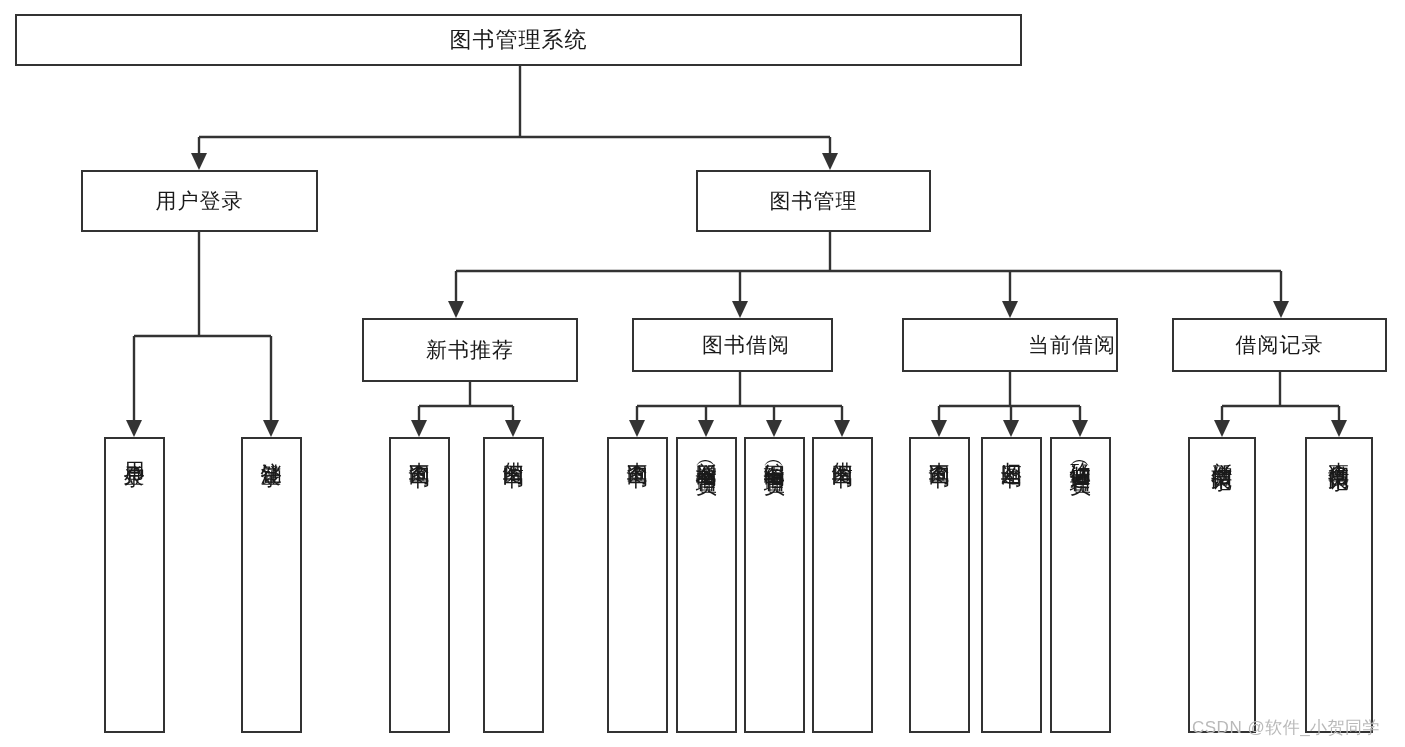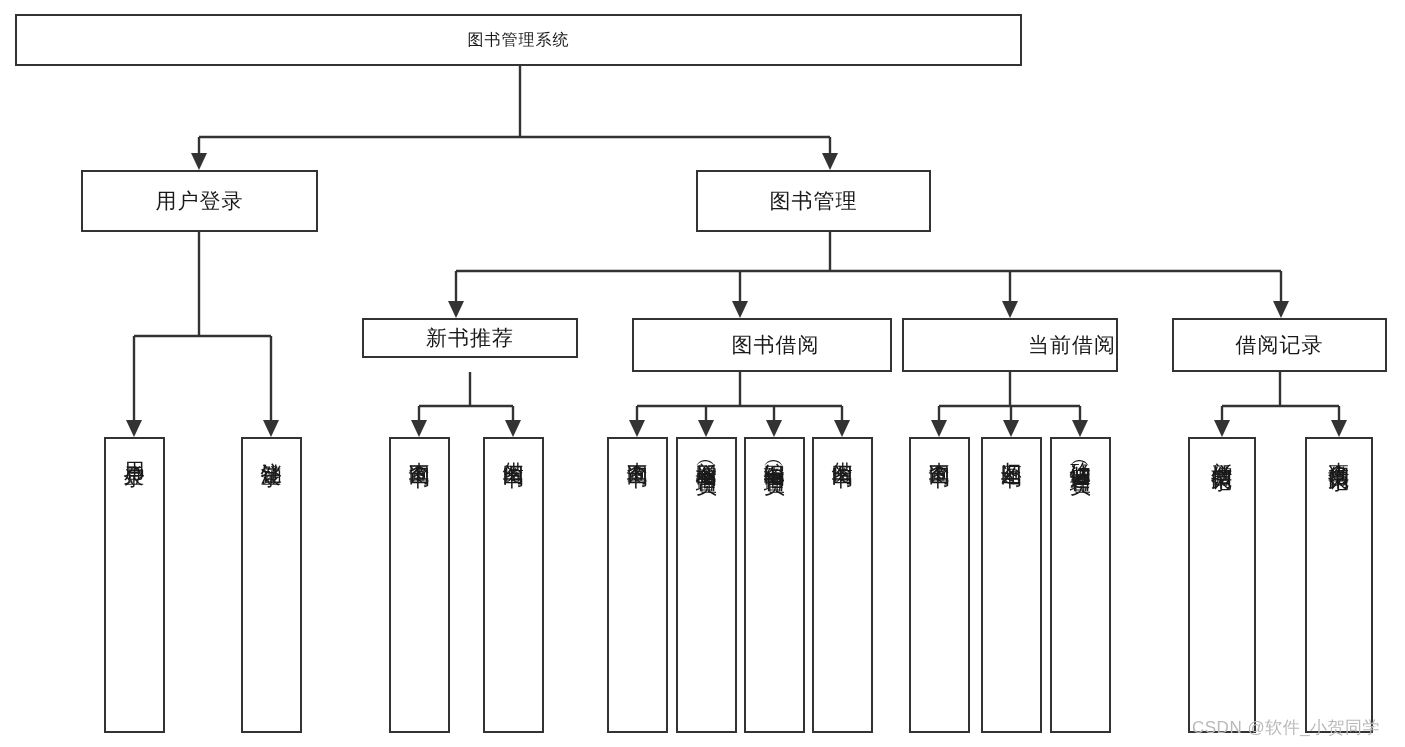--- a/index.html
+++ b/index.html
@@ -35,21 +35,21 @@
     align-items: center;
     justify-content: center;
     color: #1a1a1a;
   }
   .node.horiz {
     font-size: 21px;
     letter-spacing: 1px;
     line-height: 1.2;
   }
   .node.root {
-    font-size: 16px;
+    font-size: 22px;
   }
   .node.vert {
     align-items: flex-start;
     justify-content: center;
     padding-top: 6px;
   }
   .node.vert .vlabel {
     writing-mode: vertical-rl;
     text-orientation: upright;
     font-size: 21px;
@@ -126,24 +126,24 @@
   <div id="nodes">
       <div class="node horiz root" style="left: 15px; top: 14px; width: 1007px; height: 52px;">
         <span>图书管理系统</span>
       </div>
       <div class="node horiz" style="left: 81px; top: 170px; width: 237px; height: 62px;">
         <span>用户登录</span>
       </div>
       <div class="node horiz" style="left: 696px; top: 170px; width: 235px; height: 62px;">
         <span>图书管理</span>
       </div>
-      <div class="node horiz" style="left: 362px; top: 318px; width: 216px; height: 40px;">
+      <div class="node horiz" style="left: 362px; top: 318px; width: 216px; height: 64px;">
         <span>新书推荐</span>
       </div>
-      <div class="node horiz" style="left: 632px; top: 318px; width: 260px; height: 54px; padding-left: 27px;">
+      <div class="node horiz" style="left: 632px; top: 318px; width: 201px; height: 54px; padding-left: 27px;">
         <span>图书借阅</span>
       </div>
       <div class="node horiz" style="left: 902px; top: 318px; width: 216px; height: 54px; justify-content: flex-end;">
         <span>当前借阅</span>
       </div>
       <div class="node horiz" style="left: 1172px; top: 318px; width: 215px; height: 54px;">
         <span>借阅记录</span>
       </div>
       <div class="node vert" style="left: 104px; top: 437px; width: 61px; height: 296px;">
         <span class="vlabel">用户登录</span>

